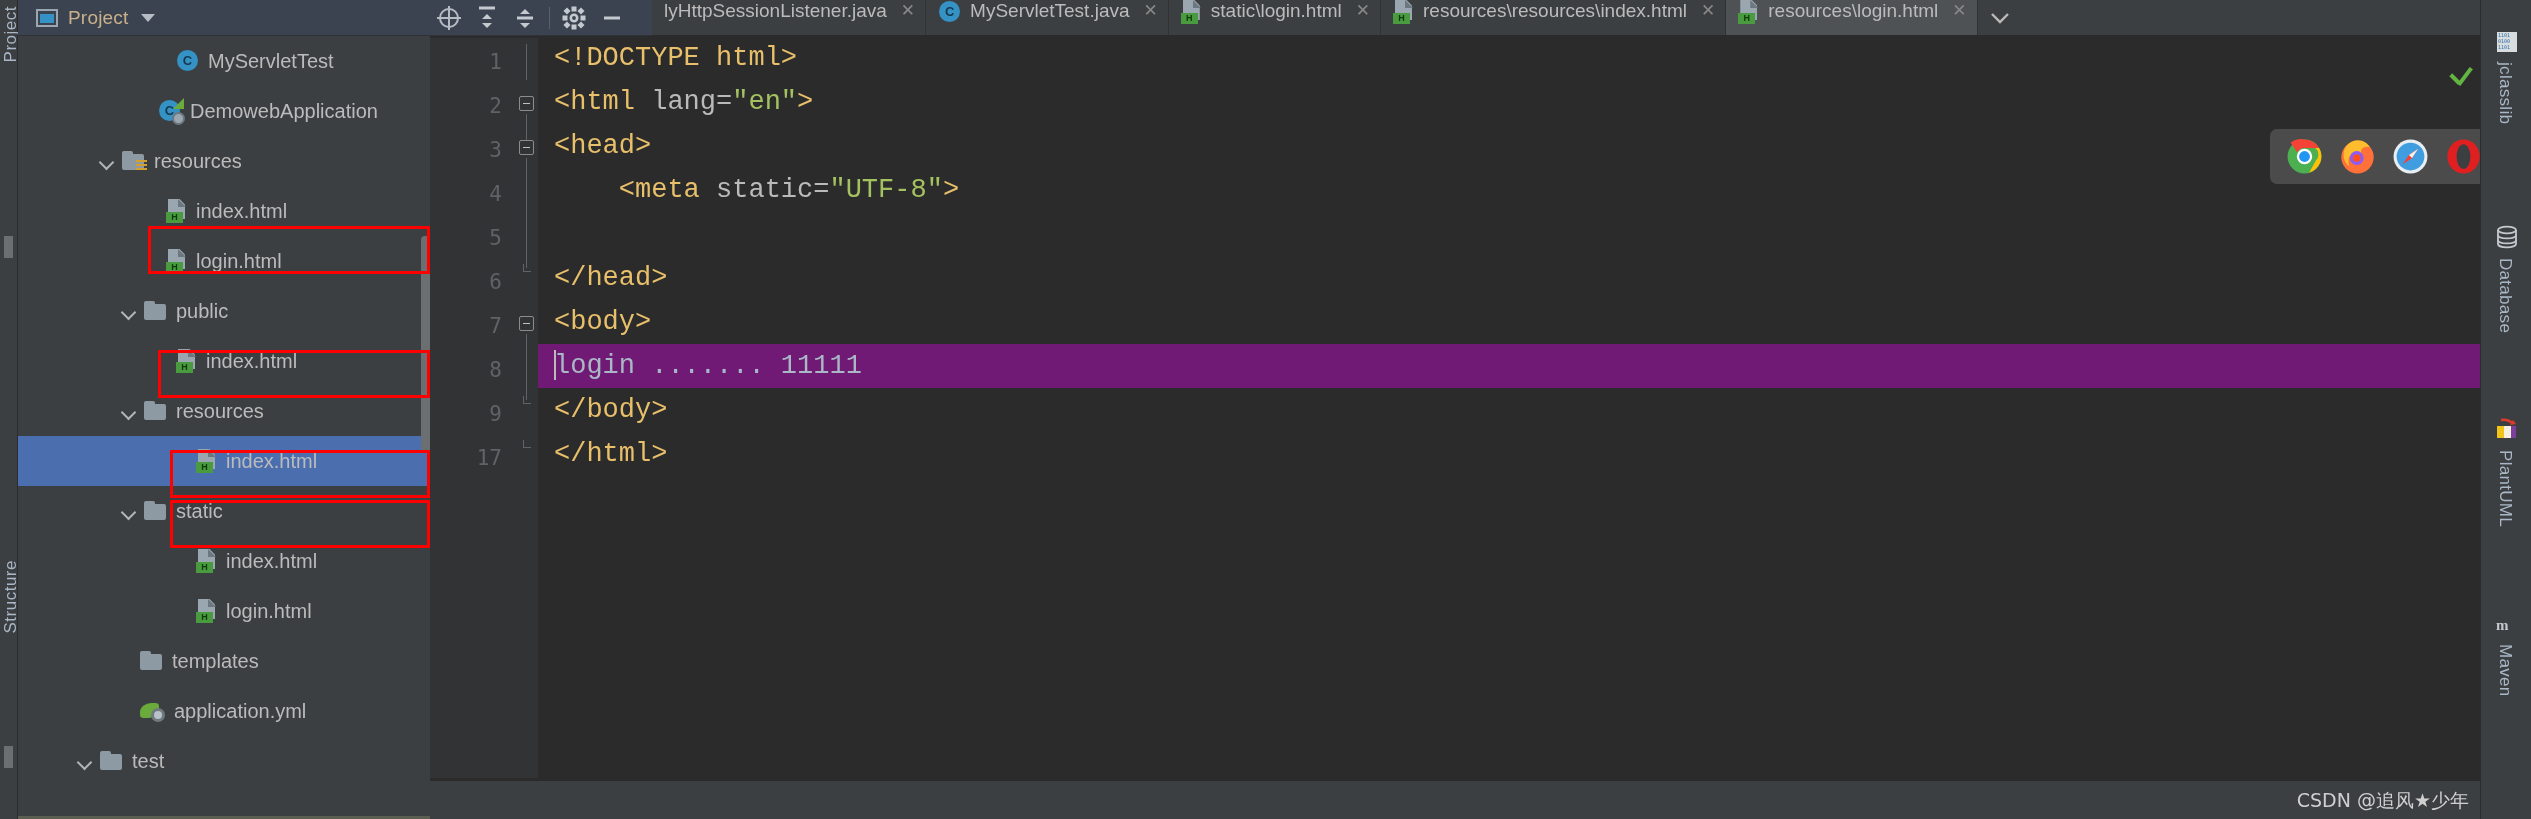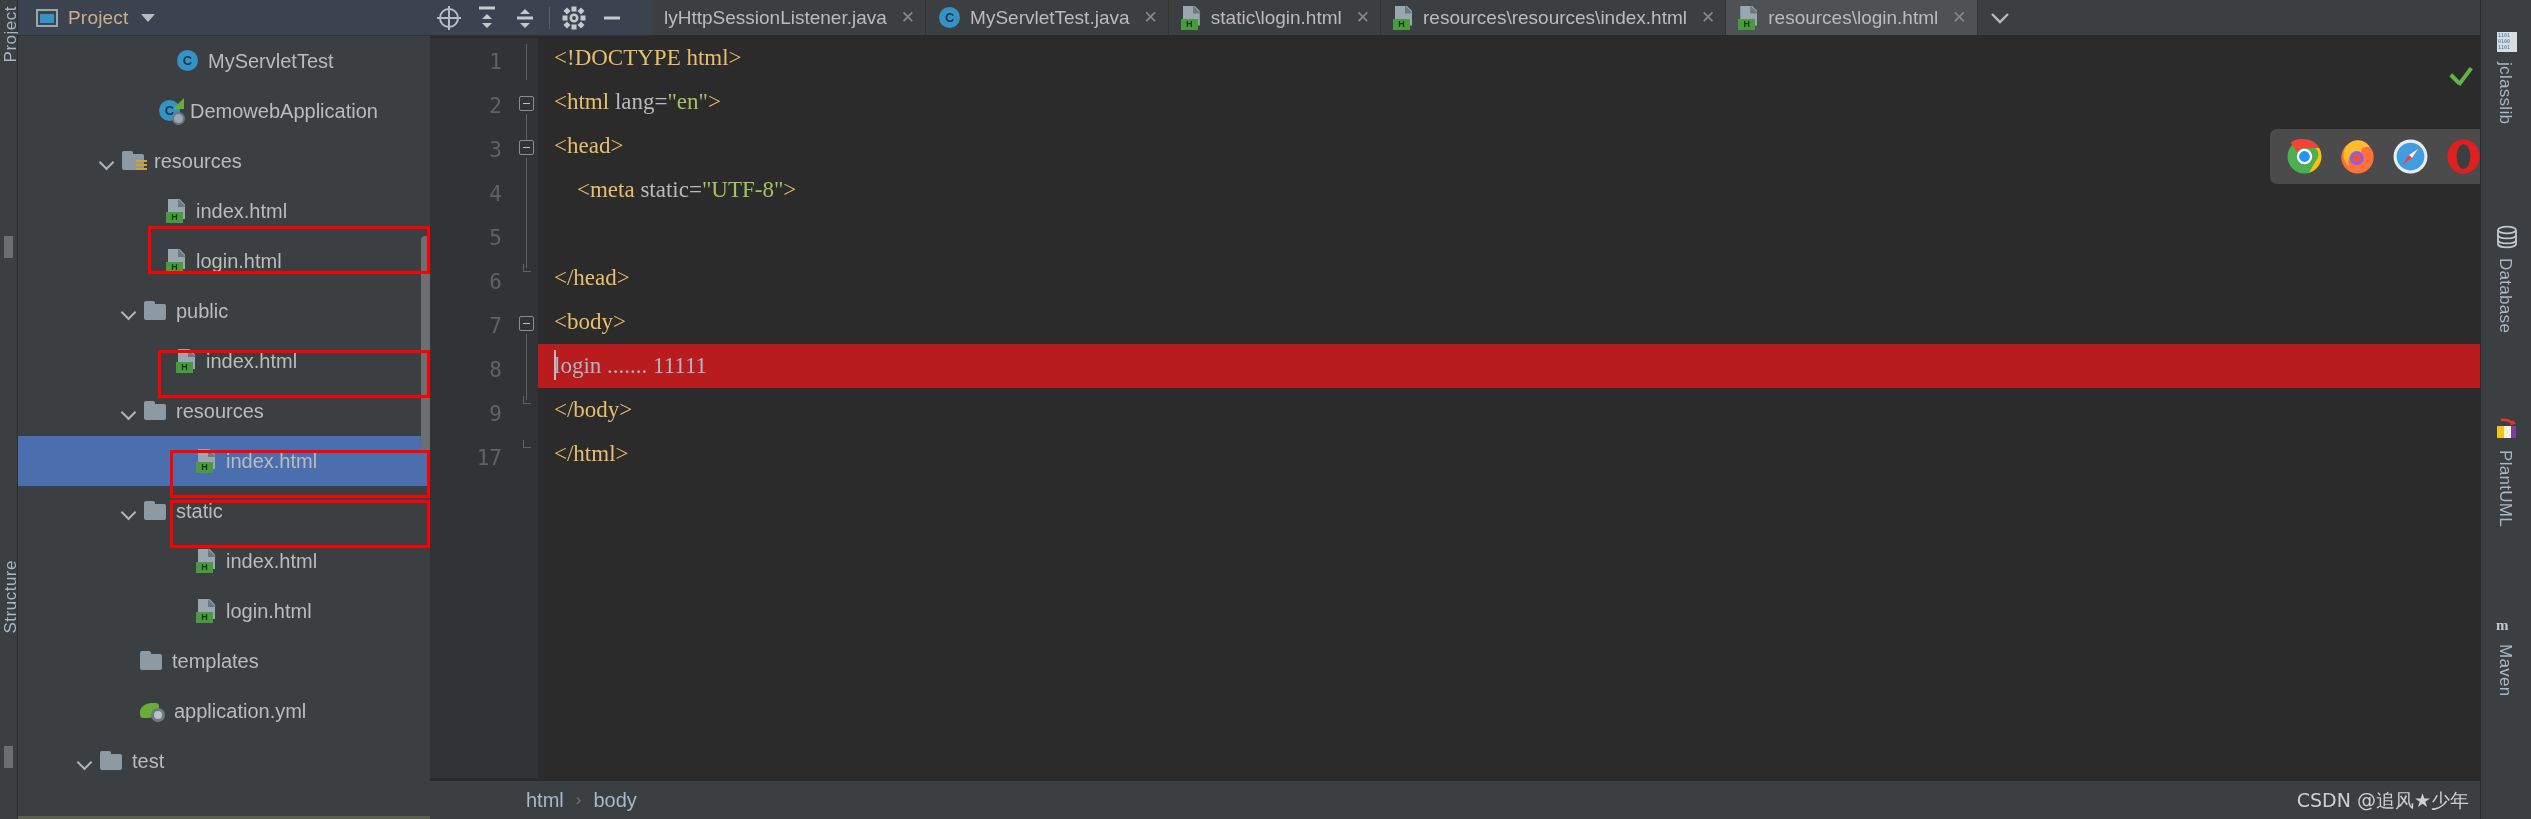--- a/index.html
+++ b/index.html
@@ -61,21 +61,21 @@
   }
   .tsep { width: 1px; height: 22px; background: #5a6069; margin: 0 5px; flex: none; }
 
   
   .tabbar {
     position: absolute; left: 652px; top: 0; width: 1879px; height: 36px;
     background: #3c3f41; display: flex; align-items: stretch;
     border-bottom: 1px solid #2b2b2b; overflow: hidden;
   }
   .tab {
-    display: flex; align-items: center; padding: 0 10px 0 12px; gap: 8px;
+    display: flex; padding: 0 10px 0 12px; gap: 8px;
     color: #bbbbbb; font-size: 19px; white-space: nowrap; flex: none;
     border-right: 1px solid #323232;
   }
   .tab.active { background: #4e5254; }
   .tab .tclose { color: #878787; font-size: 17px; margin-left: 6px; }
   .tab-overflow {
     width: 44px; display: flex; align-items: center; justify-content: center;
     flex: none; color: #bbbbbb; font-size: 18px;
   }
 
@@ -184,24 +184,24 @@
   }
   .foldmark::after {
     content: ""; position: absolute; left: 3px; top: 6px; width: 7px; height: 1px; background: #c0c0c0;
   }
   .foldend {
     position: absolute; left: 7px; width: 8px; height: 8px;
     border-left: 1px solid #606366; border-bottom: 1px solid #606366;
   }
   .code {
     position: absolute; left: 108px; top: 0; right: 0; height: 580px;
-    font-family: Liberation Serif, serif; font-size: 23px;
+    font-family: Liberation Mono, monospace; font-size: 27px;
   }
   .cline { position: absolute; left: 16px; white-space: pre; line-height: 44px; height: 44px; }
-  .cline.hl { left: 0; padding-left: 16px; right: 0; background: #b91c1c; }
+  .cline.hl { left: 0; padding-left: 16px; right: 0; background: #701a75; }
   .tg { color: #e8bf6a; }
   .an { color: #bababa; }
   .av { color: #a5c261; }
   .tx { color: #a9b7c6; }
   .caret {
     position: absolute; width: 2px; height: 30px; background: #bbbbbb;
   }
 
   
   .browsers {
@@ -582,25 +582,20 @@
       </span>
 
     </div>
 
     <div class="check" style="left:2018px;top:26px"></div>
   </div>
 
   <div class="editor-top-line"></div>
   <div class="bottom-edge"></div>
 
-  <div class="breadcrumb">
-    <span>html</span>
-    <span class="sep">›</span>
-    <span>body</span>
-  </div>
   <div class="watermark">CSDN @追风★少年</div>
 
   <div class="right-strip">
     <div class="rs-icon" style="top:30px">
       <svg width="24" height="24" viewBox="0 0 24 24">
         <rect x="2" y="2" width="20" height="20" fill="#d8dde0"></rect>
         <g fill="#2f6fa8" font-family="monospace" font-size="5">
           <text x="3" y="7">1101</text>
             <text x="3" y="13">0100</text>
             <text x="3" y="19">1101</text>

